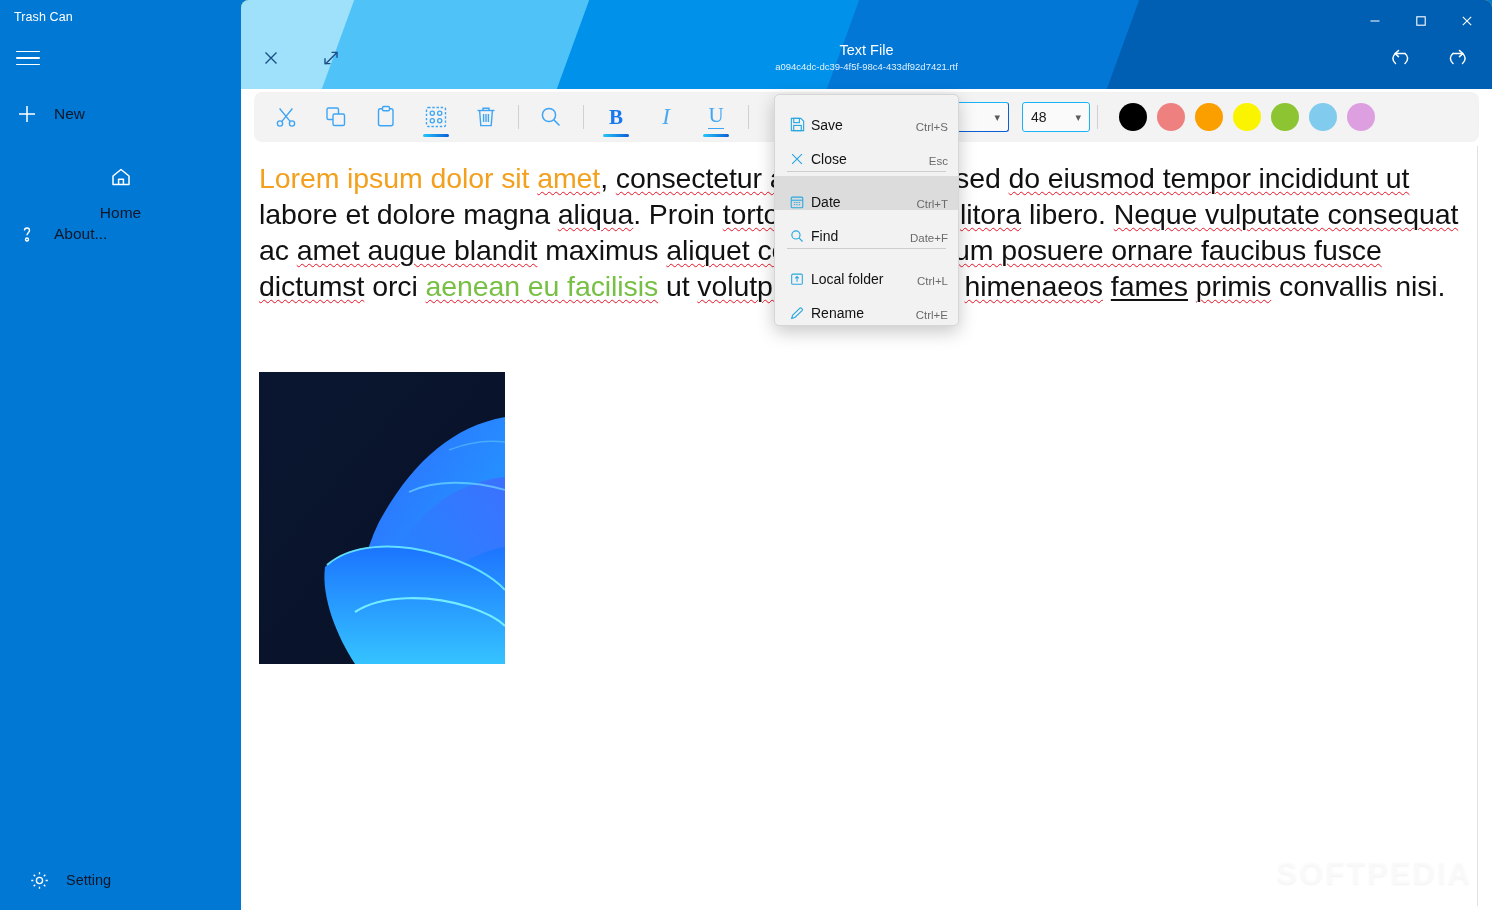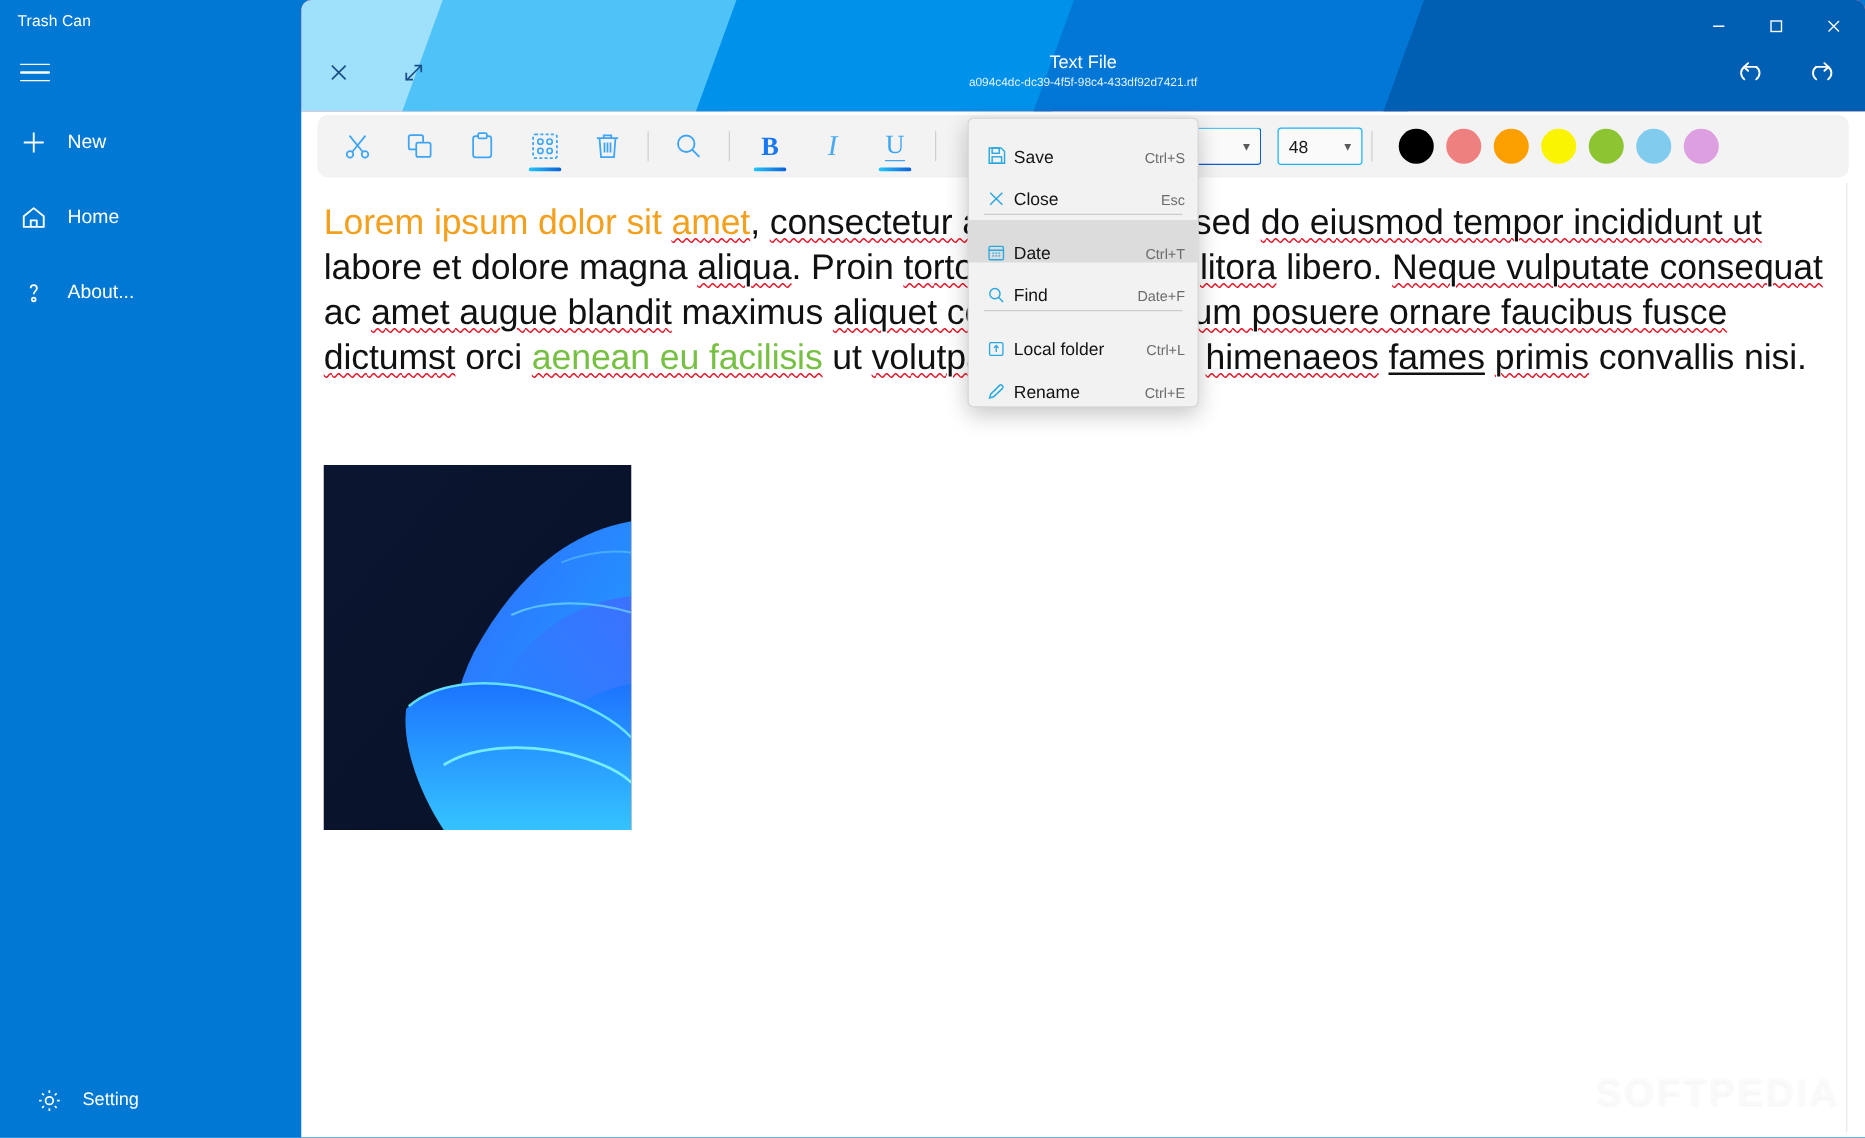--- a/index.html
+++ b/index.html
@@ -31,40 +31,40 @@
   }
   .hamburger i { display: block; height: 1.6px; background: #fff; border-radius: 1px; }
   .nav-item {
     position: absolute; left: 0; width: 241px; height: 48px;
     display: flex; align-items: center; cursor: pointer;
   }
   .nav-item .nav-ico {
     width: 54px; display: flex; align-items: center; justify-content: center;
     flex: 0 0 54px;
   }
-  .nav-item .nav-lbl { font-size: 15.5px; color: #ffffff; }
+  .nav-item .nav-lbl { font-size: 15.5px; color: #0f172a; }
   .nav-new  { top: 90px; }
-  .nav-home { top: 150px; }
+  .nav-home { top: 150px; flex-direction: column; }
   .nav-about{ top: 210px; }
   .nav-setting { top: 856px; margin-left: 12px; }
   .nav-setting .nav-lbl { font-size: 14.5px; }
 
   
   .window {
     position: absolute; left: 241px; top: 0;
     width: 1251px; height: 910px;
     border-radius: 8px 8px 0 0;
     overflow: hidden;
     background: #ffffff;
   }
 
   
   .titlebar {
     position: relative; height: 89px; width: 100%;
-    background: #be185d; overflow: hidden;
+    background: #4d7c0f; overflow: hidden;
   }
   .band { position: absolute; top: -10px; height: 120px; }
   .b1 { left: -60px;  width: 180px; background: #9fe0fb; transform: skewX(-20deg); }
   .b2 { left: 95px;   width: 260px; background: #4fc3f7; transform: skewX(-20deg); }
   .b3 { left: 330px;  width: 285px; background: #0091ea; transform: skewX(-20deg); }
   .b4 { left: 600px;  width: 300px; background: #0277d6; transform: skewX(-20deg); }
   .b5 { left: 880px;  width: 450px; background: #005fb3; transform: skewX(-20deg); }
 
   .tb-btn {
     position: absolute; color: #1b4e86; cursor: pointer;

